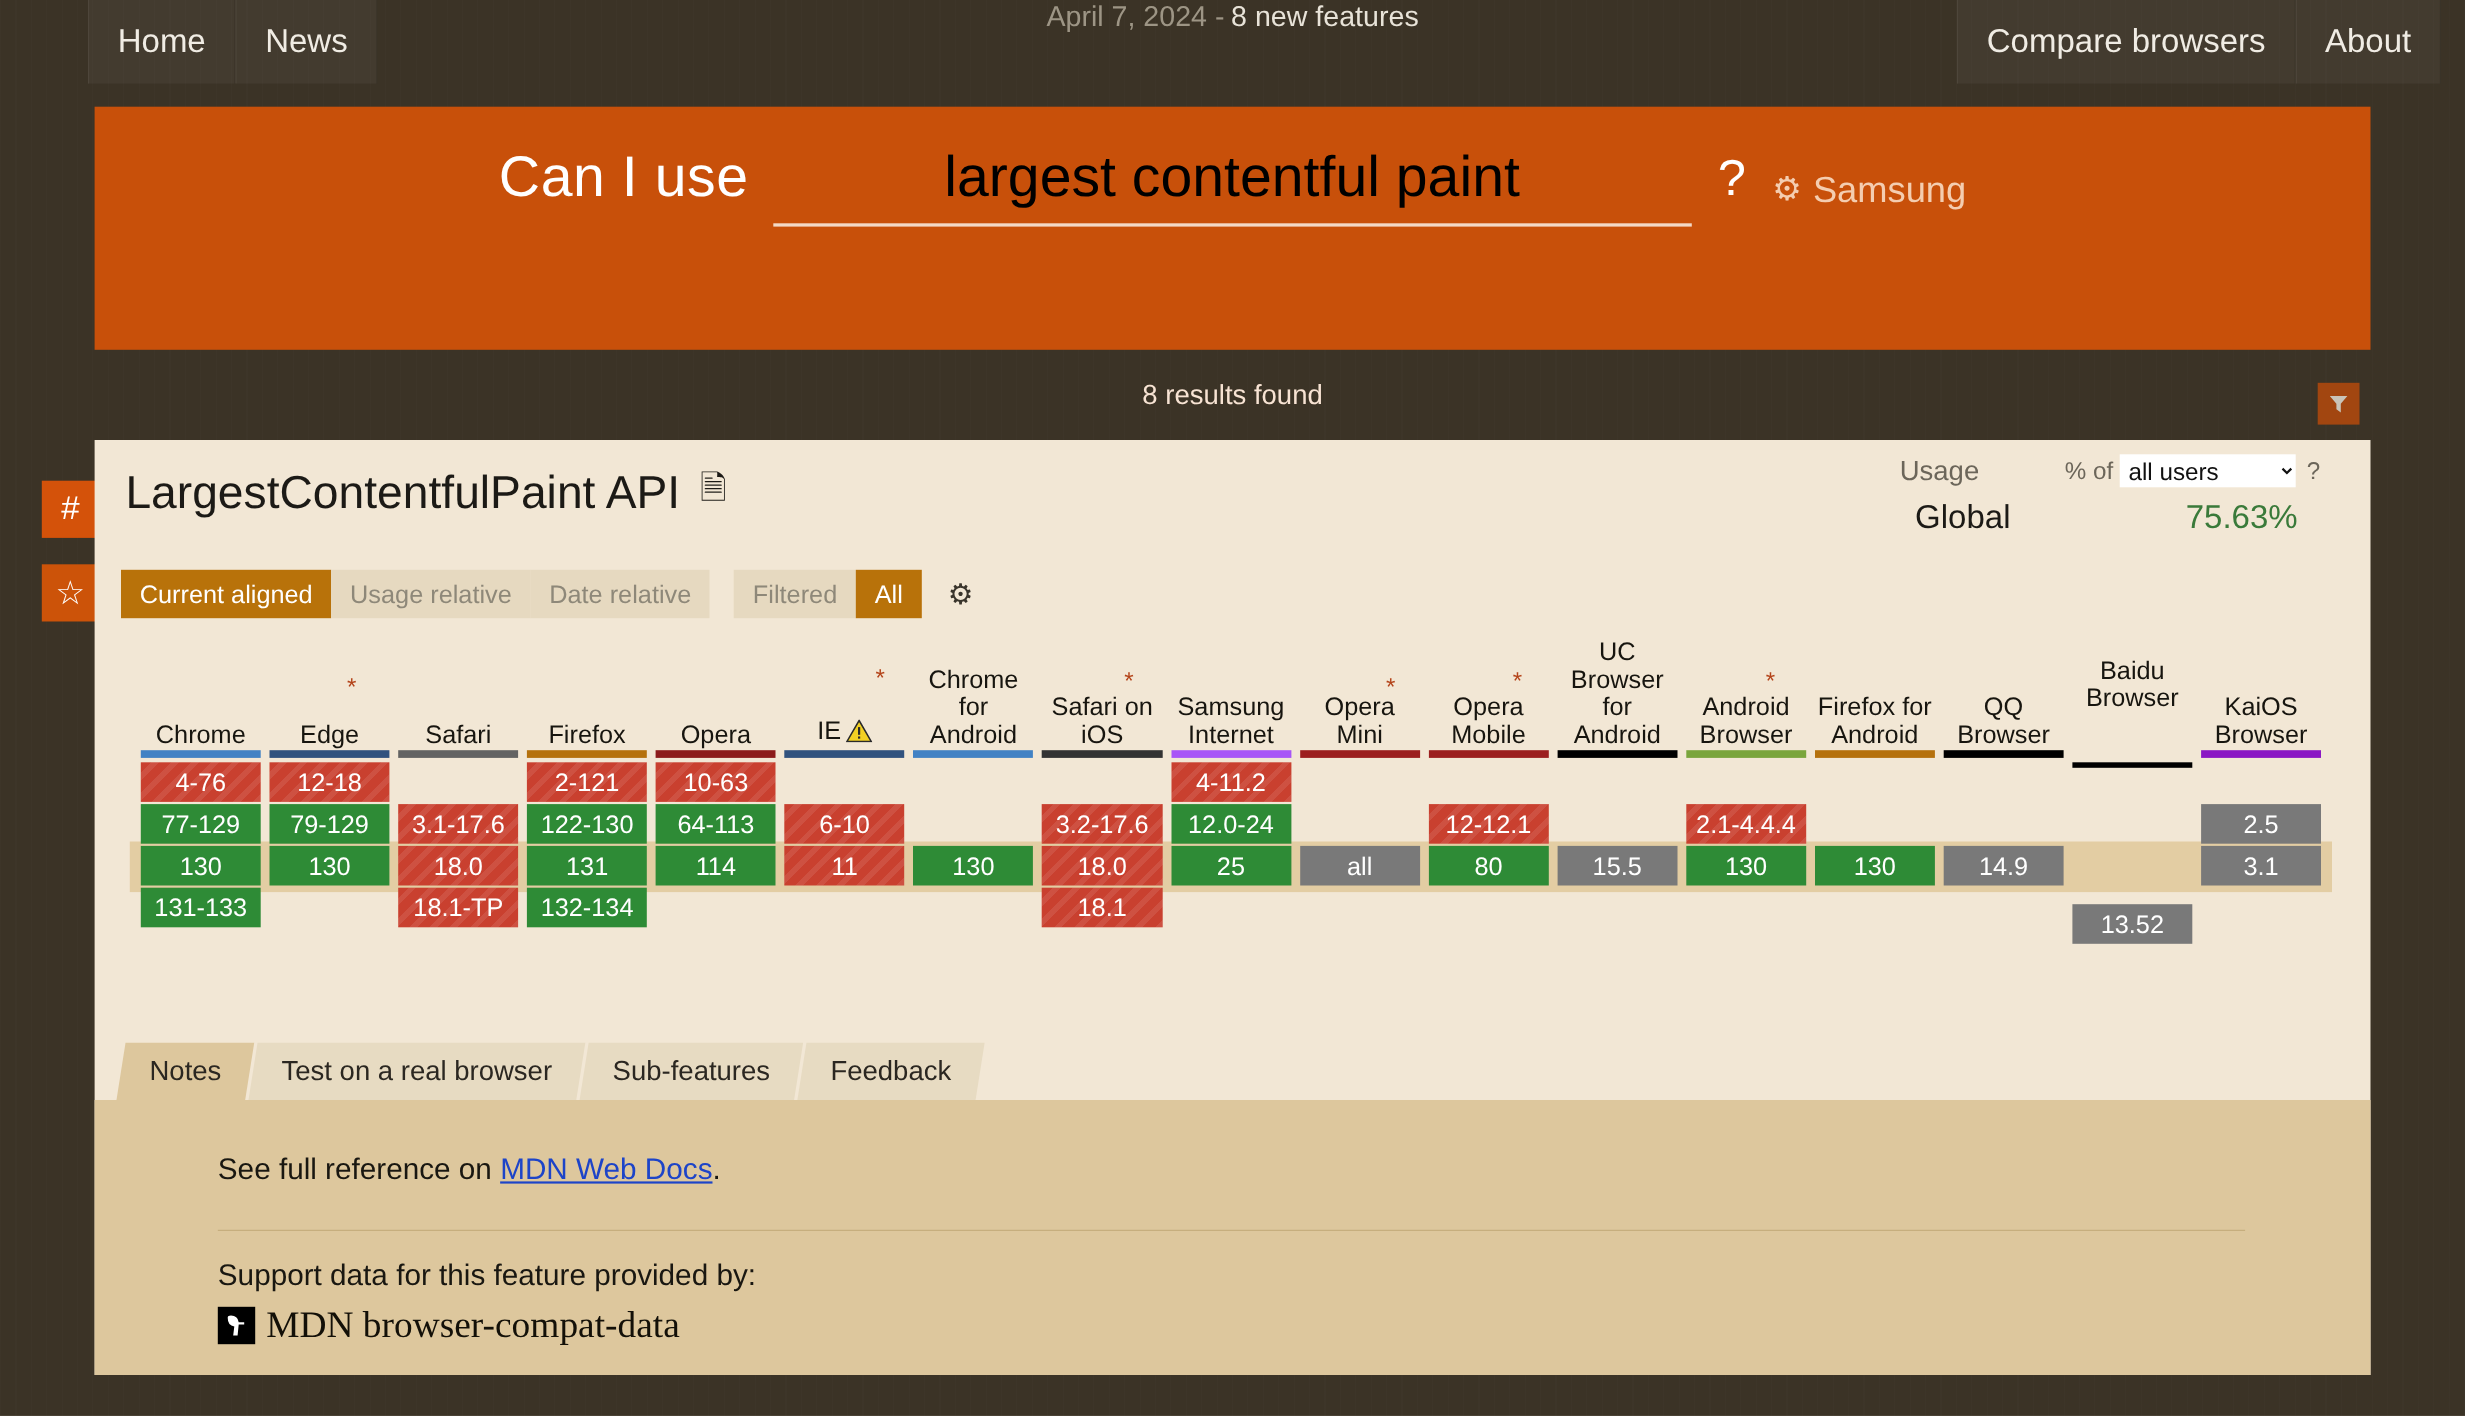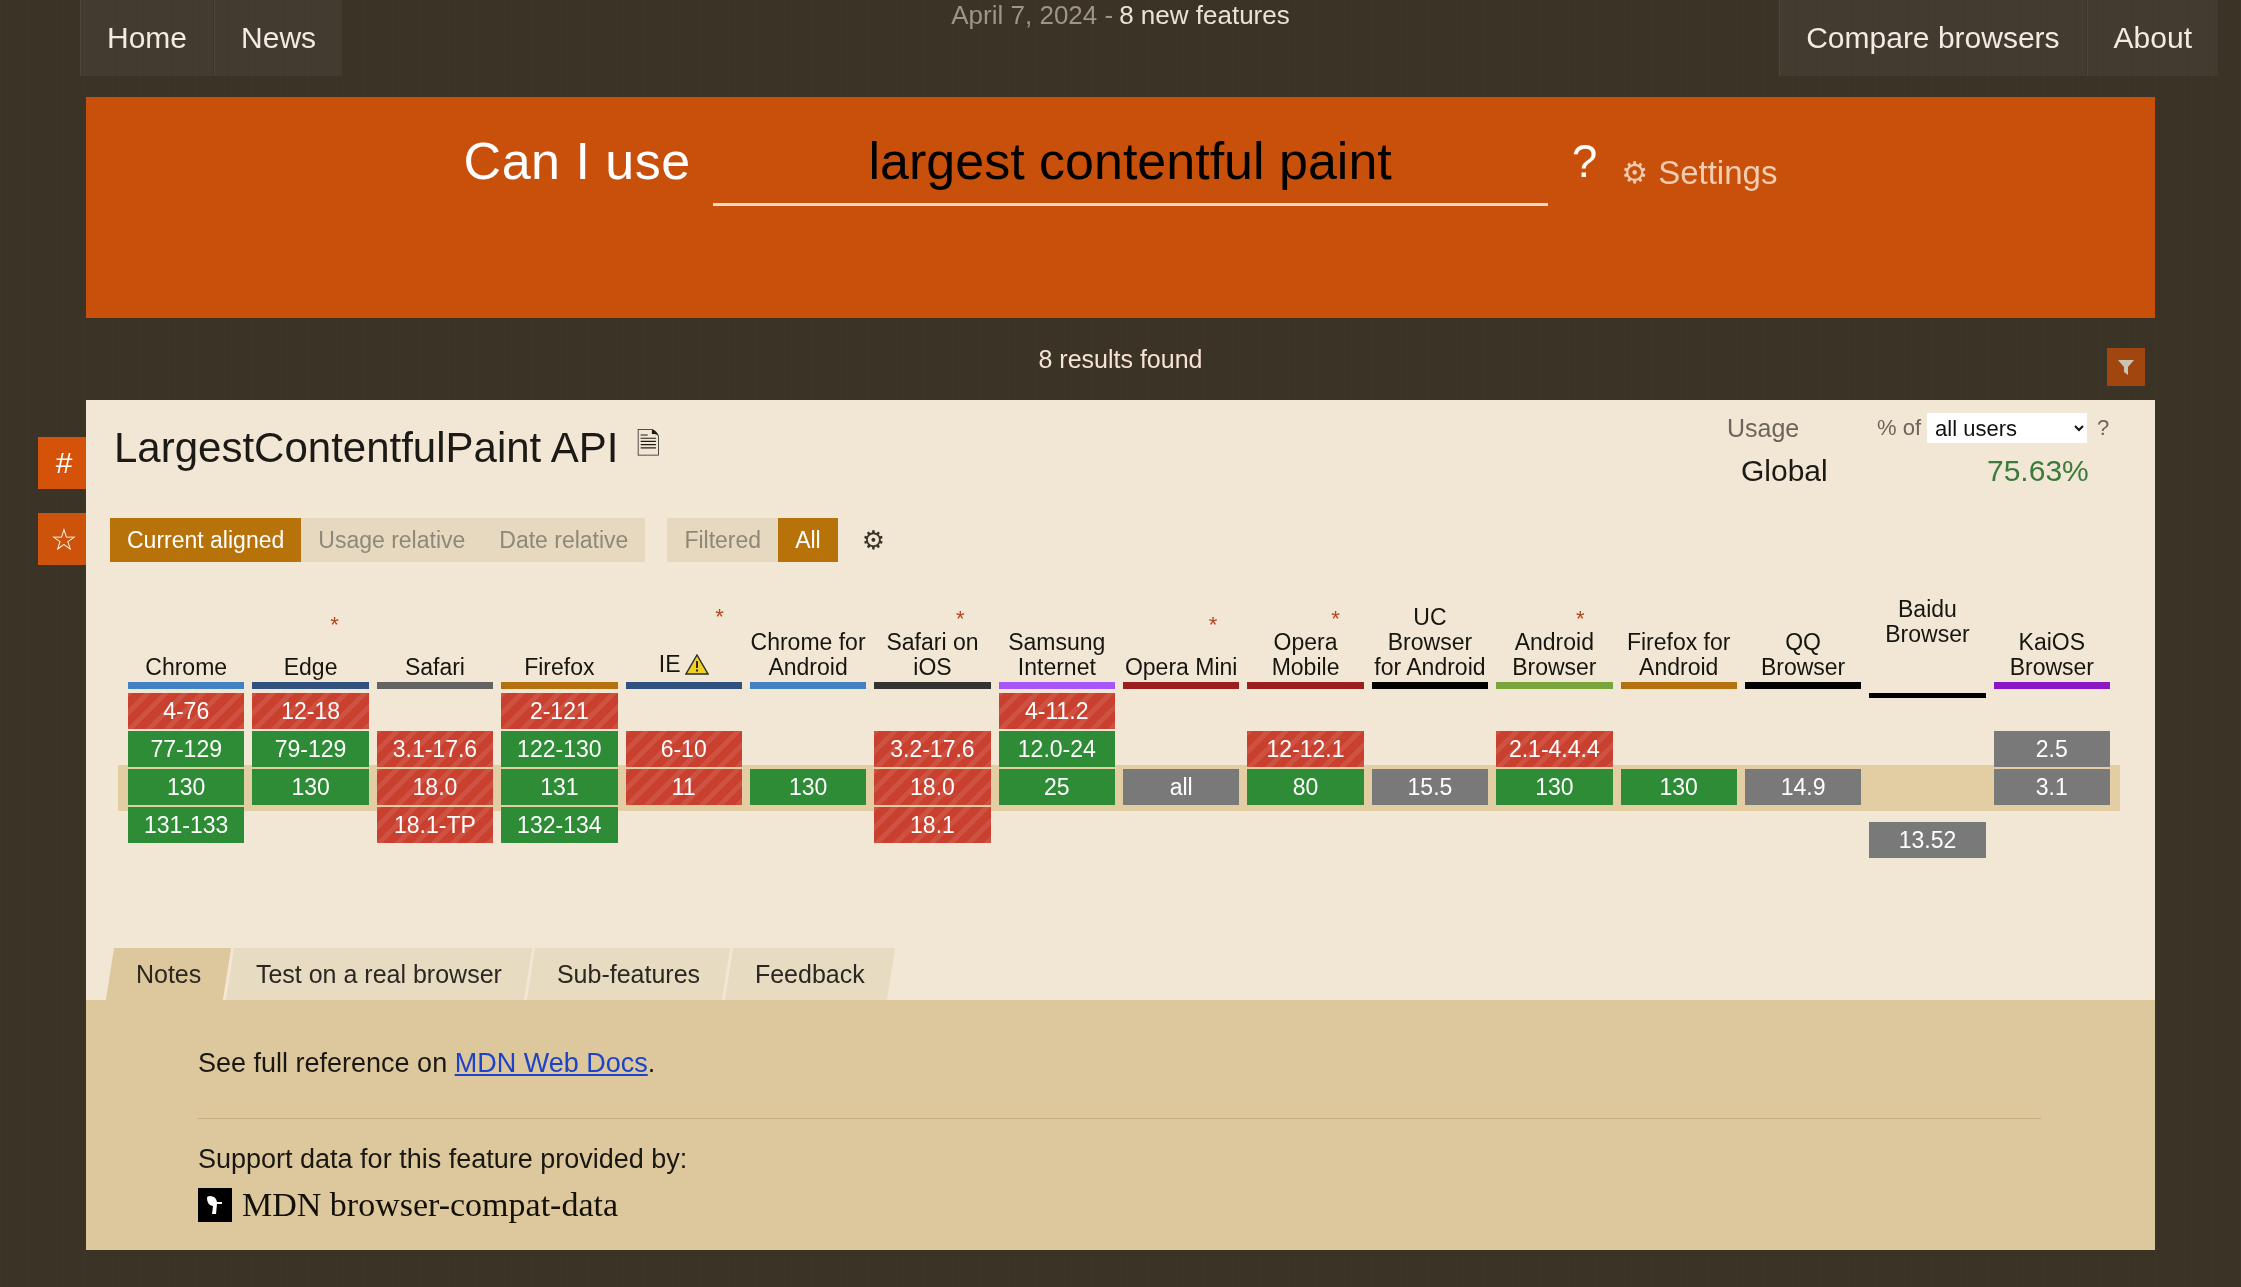--- a/index.html
+++ b/index.html
@@ -259,21 +259,21 @@
 
 <div id="search-header">
   <div id="search-row">
     <div id="canisuse-label">Can I use</div>
     <div id="search-field-wrap">
       <input id="search-input" type="text" value="largest contentful paint" style="">
     </div>
     <div id="search-help">?</div>
     <div id="settings-link">
       <span id="settings-gear">⚙</span>
-      <span id="settings-text">Settings</span>
+      <span id="settings-text">Samsung</span>
     </div>
   </div>
   <div id="results-found">8 results found</div>
 </div>
 
 <div id="filter-btn">
   <svg width="20" height="20" viewBox="0 0 20 20">
     <polygon points="2,3 18,3 12,10 12,18 8,15 8,10" fill="#c9c4b8"></polygon>
   </svg>
 </div>
@@ -363,20 +363,32 @@
       <div class="col" style="position: relative; z-index: 1;">
         <div class="col-head">
           <div class="col-name">Firefox</div>
         </div>
         <div class="colorbar" style="background: rgb(181, 113, 13);"></div>
         <div class="cellstack">
           <div class="cell n">2-121</div>
           <div class="cell y">122-130</div>
           <div class="cell y">131</div>
           <div class="cell y">132-134</div>
+        </div>
+      </div>
+      <div class="col" style="position: relative; z-index: 1;">
+        <div class="col-head">
+          <div class="col-name">Opera</div>
+        </div>
+        <div class="colorbar" style="background: rgb(140, 27, 27);"></div>
+        <div class="cellstack">
+          <div class="cell n">10-63</div>
+          <div class="cell y">64-113</div>
+          <div class="cell y">114</div>
+          <div class="cell blank"></div>
         </div>
       </div>
       <div class="col" style="position: relative; z-index: 1;">
         <div class="col-head">
           <div class="col-name">IE<span class="warn-icon"><svg width="24" height="21" viewBox="0 0 24 21">
                 <polygon points="12,1 23,20 1,20" fill="#f2d024" stroke="#2a2a2a" stroke-width="1.4"></polygon>
                 <rect x="11" y="7" width="2" height="7" fill="#2a2a2a"></rect>
                 <rect x="11" y="15.5" width="2" height="2" fill="#2a2a2a"></rect>
               </svg></span></div>
           <span class="star" style="right: 18px; top: 26px;">*</span>

